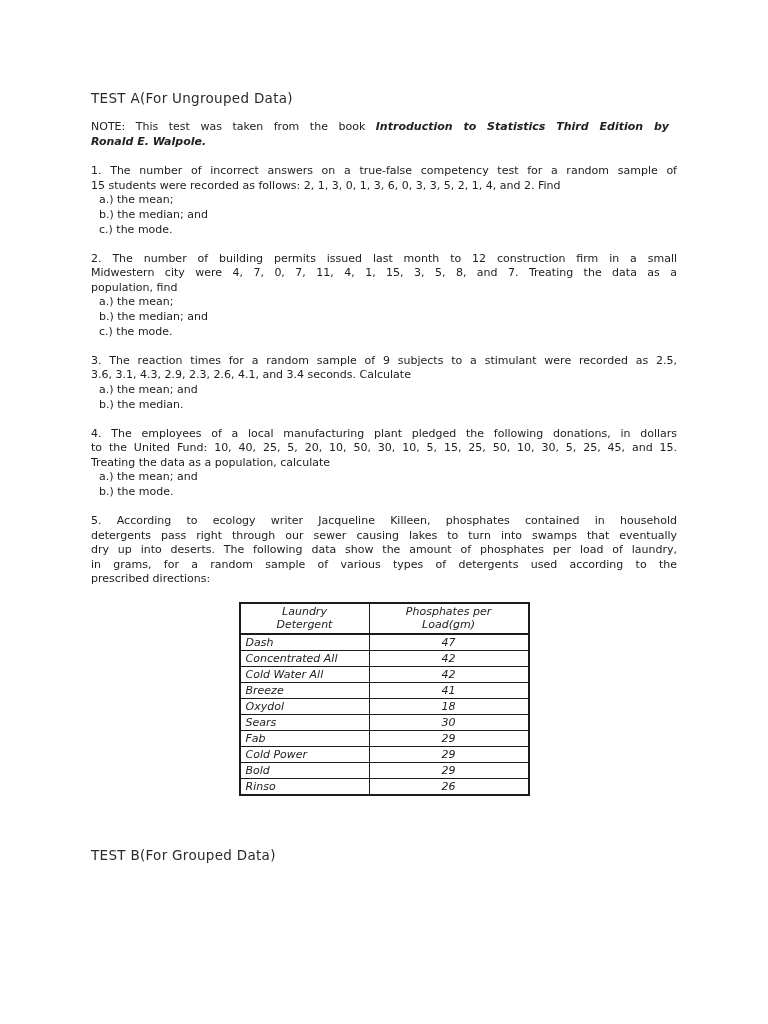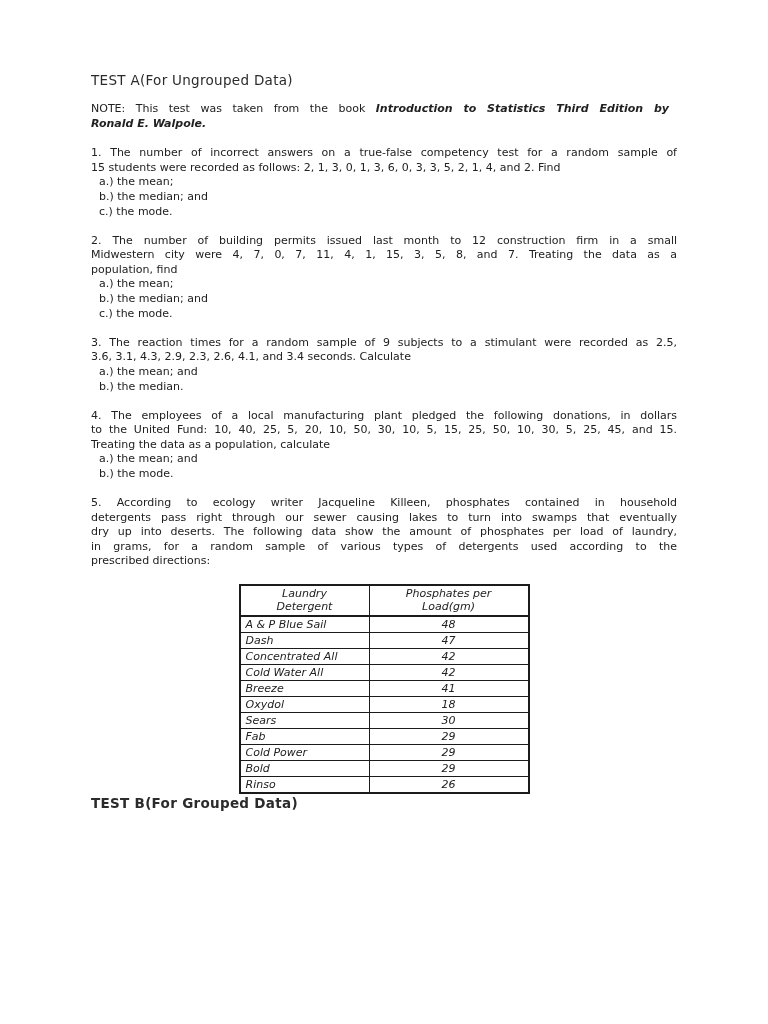--- a/index.html
+++ b/index.html
@@ -8,21 +8,21 @@
     width: 768px;
     height: 1024px;
     background: #ffffff;
     font-family: "DejaVu Sans", sans-serif;
     color: #212121;
     overflow: hidden;
   }
   .content {
     position: absolute;
     left: 91px;
-    top: 71px;
+    top: 89px;
     width: 586px;
   }
   .section-title {
     font-size: 13.5px;
     font-weight: 400;
     letter-spacing: 0.3px;
     line-height: 18px;
     margin: 0 0 13px 0;
     color: #2b2b2b;
   }
@@ -57,21 +57,21 @@
     font-style: italic;
   }
   table.detergents th {
     padding: 1px 3px;
     text-align: center;
     border-bottom: 2px solid #1b1b1b;
   }
   table.detergents th .hline { display: block; line-height: 13.5px; }
   td.c1 { width: 118px; text-align: left; padding: 1px 5px; line-height: 13px; }
   td.c2 { width: 152px; text-align: center; padding: 1px 3px; line-height: 13px; }
-  .test-b { margin-bottom: 0; font-weight: bold; }
+  .test-b { margin-top: 50px; margin-bottom: 0; }
 </style>
 </head>
 <body>
 
 <div class="page">
   <div class="content">
 
     <h1 class="section-title">TEST A(For Ungrouped Data)</h1>
 
     <p class="para">
@@ -127,24 +127,20 @@
             <span class="hline">Detergent</span>
           </th>
           <th>
             <span class="hline">Phosphates per</span>
             <span class="hline">Load(gm)</span>
           </th>
         </tr>
       </thead>
       <tbody>
         <tr>
-          <td class="c1">A &amp; P Blue Sail</td>
-          <td class="c2">48</td>
-        </tr>
-        <tr>
           <td class="c1">Dash</td>
           <td class="c2">47</td>
         </tr>
         <tr>
           <td class="c1">Concentrated All</td>
           <td class="c2">42</td>
         </tr>
         <tr>
           <td class="c1">Cold Water All</td>
           <td class="c2">42</td>

